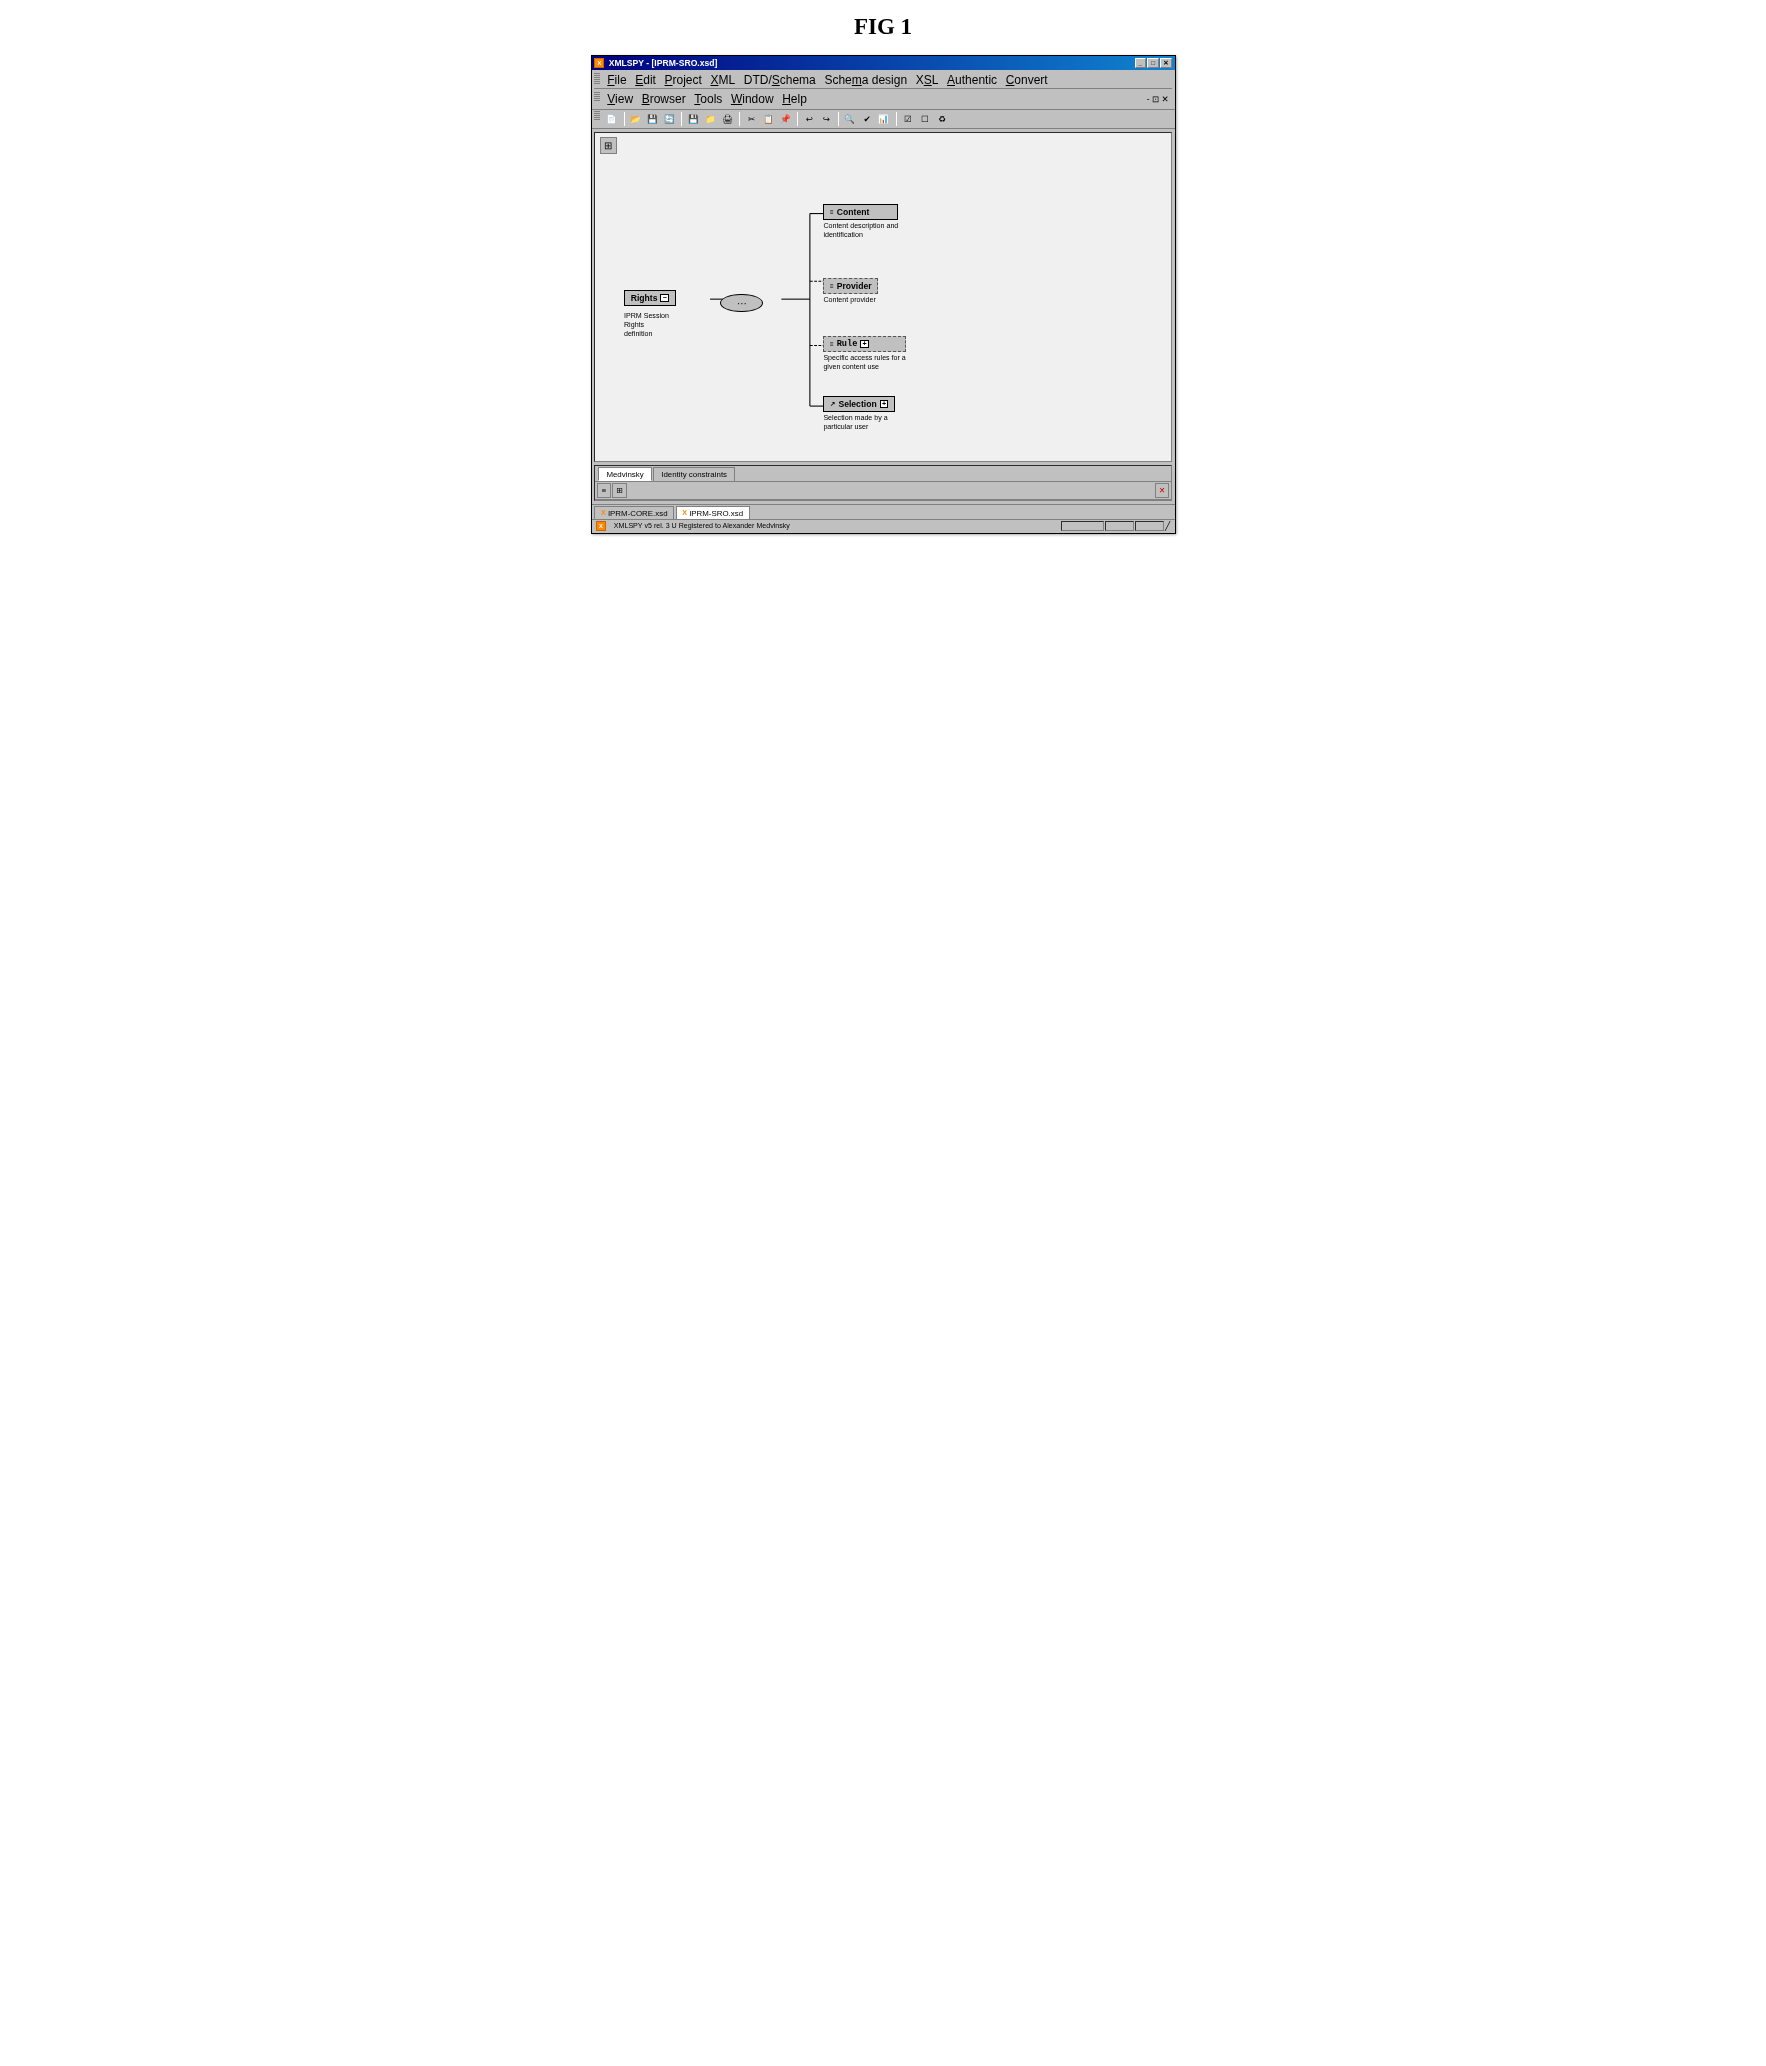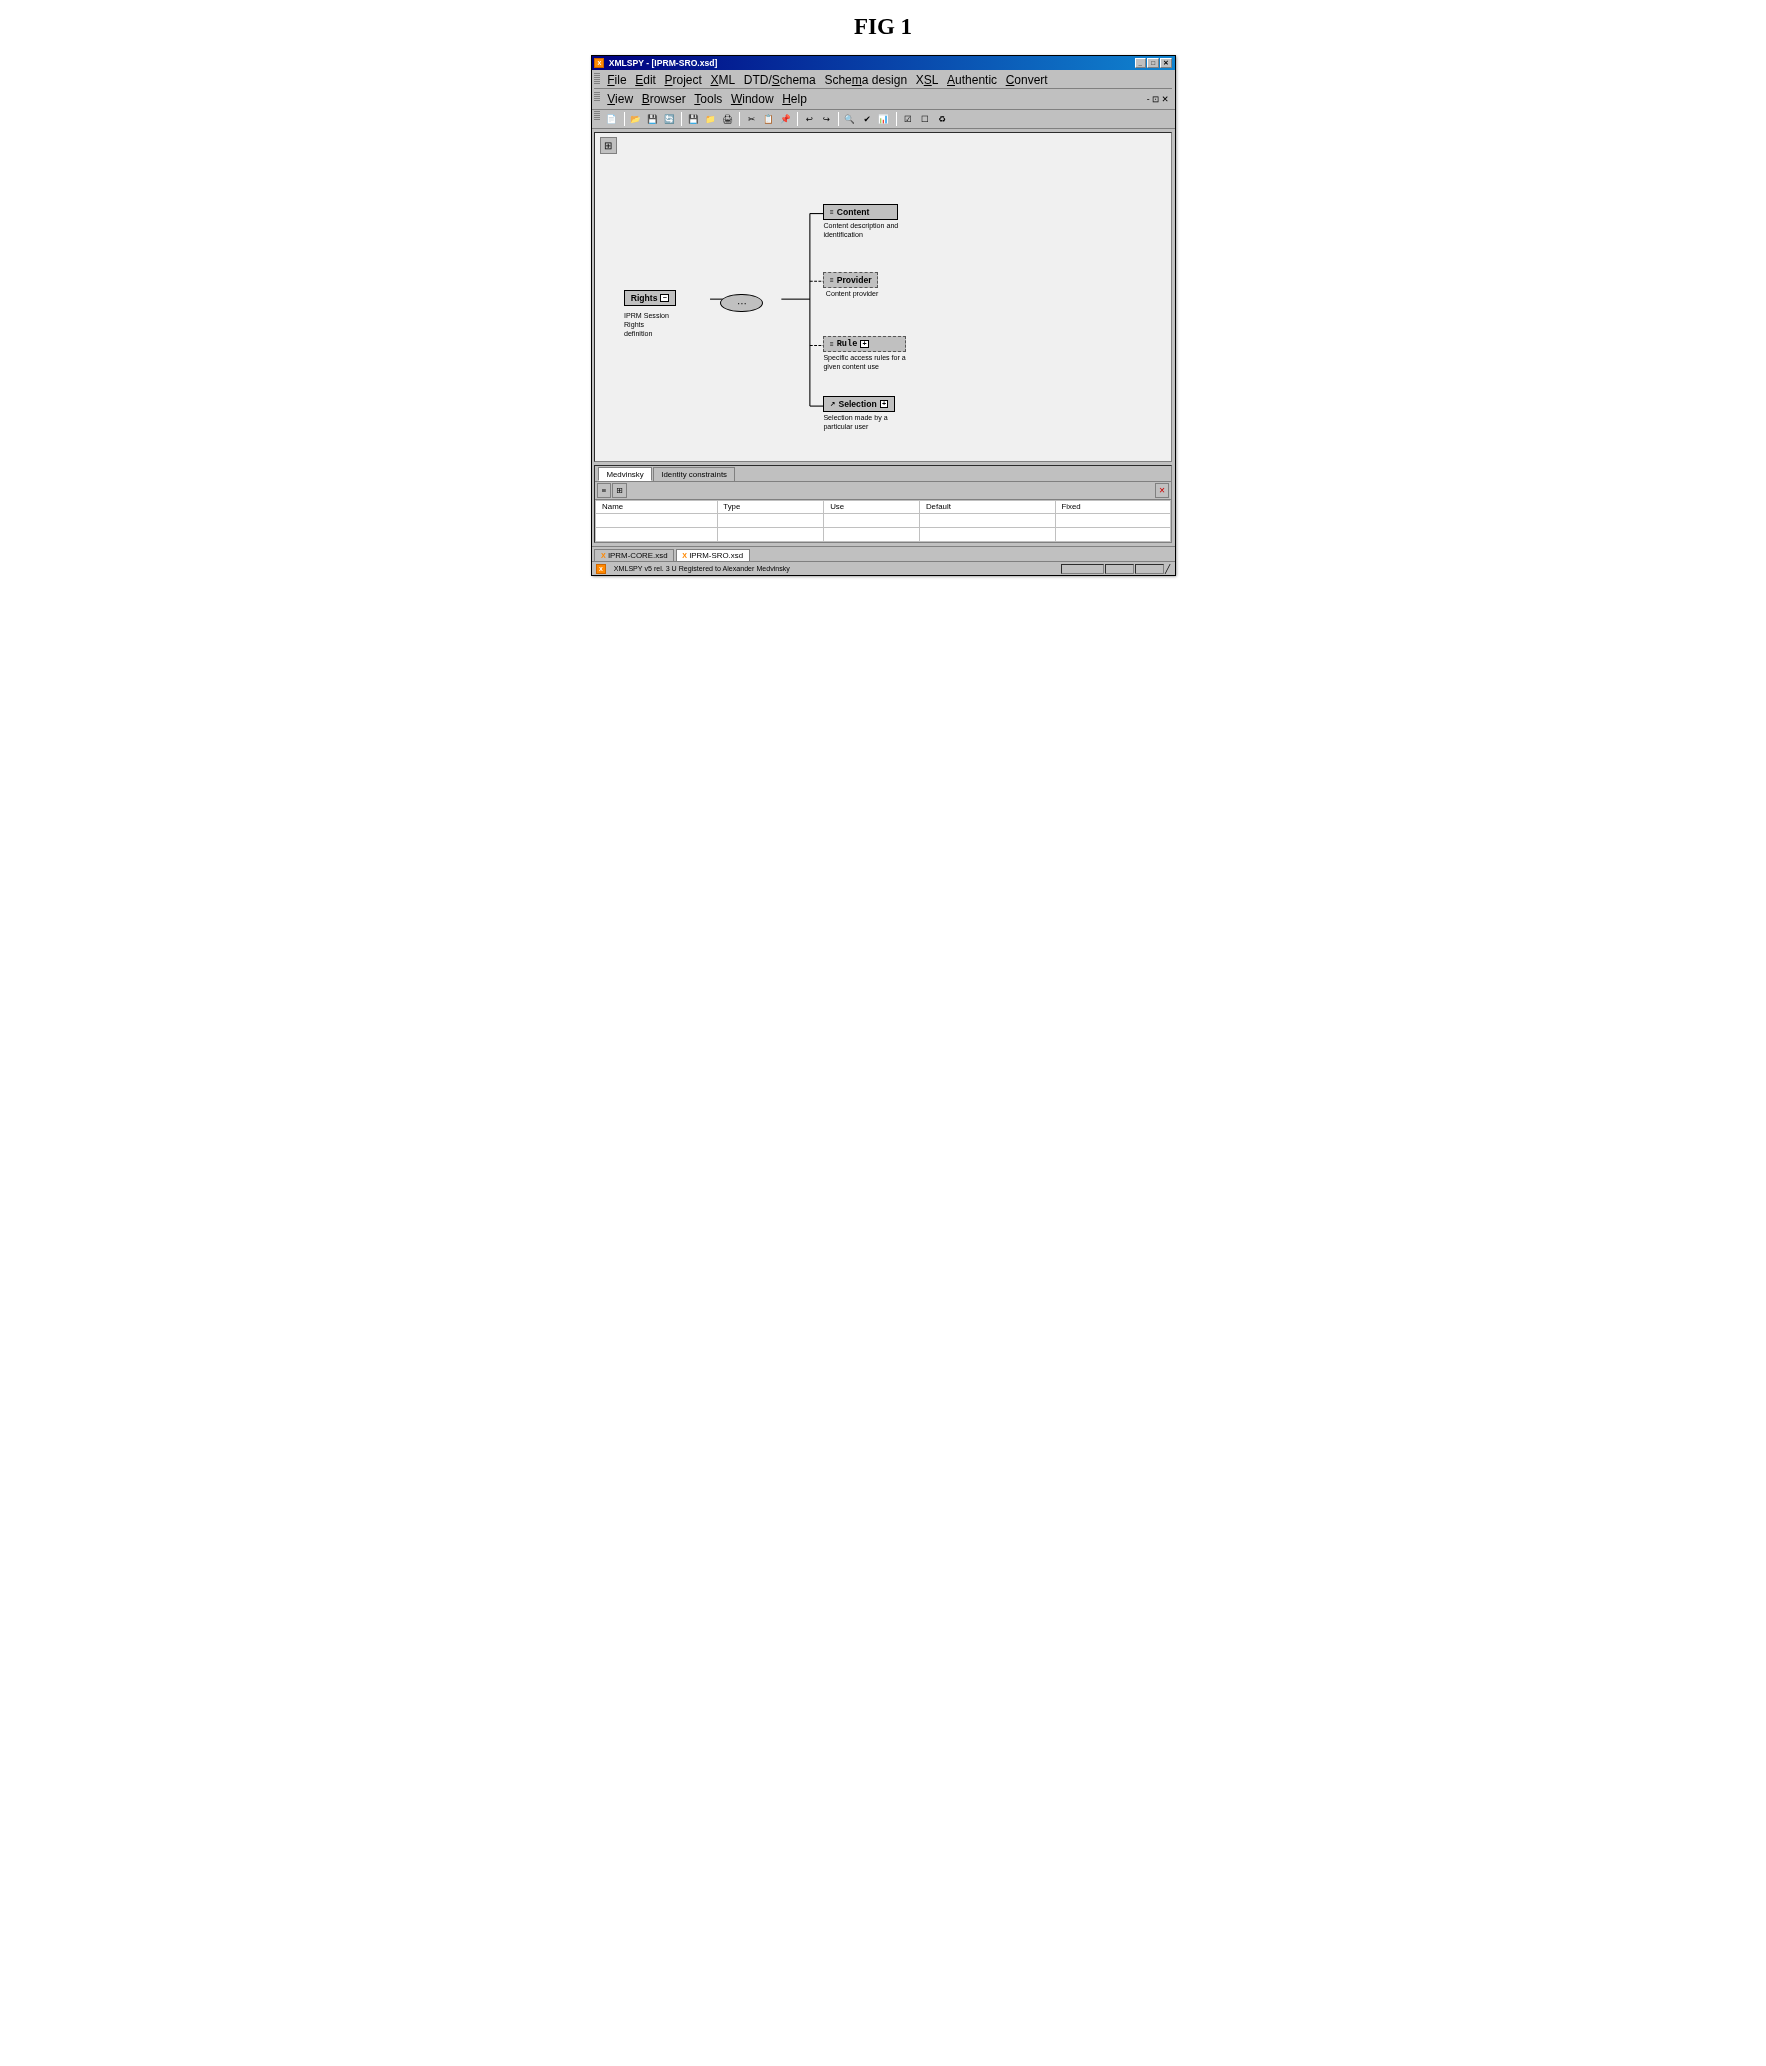--- a/index.html
+++ b/index.html
@@ -199,23 +199,22 @@
 
     
     .node-content {
       position: absolute;
       top: 71px;
       left: 228px;
     }
 
     .node-provider {
       position: absolute;
-      top: 139px;
+      top: 145px;
       left: 228px;
-      text-align: right;
     }
 
     .node-rule {
       position: absolute;
       top: 203px;
       left: 228px;
     }
 
     .node-selection {
       position: absolute;
@@ -562,47 +561,20 @@
     <div class="tabs-row">
       <div class="tab active">Medvinsky</div>
       <div class="tab">Identity constraints</div>
     </div>
     <div class="tab-content" style="padding:0;">
       <div class="tab-toolbar">
         <div class="tab-tb-btn">≡</div>
         <div class="tab-tb-btn">⊞</div>
         <div class="tab-tb-delete" style="margin-left:auto;">✕</div>
       </div>
-      <table class="attr-table">
-        <thead>
-          <tr>
-            <th>Name</th>
-            <th>Type</th>
-            <th>Use</th>
-            <th>Default</th>
-            <th>Fixed</th>
-          </tr>
-        </thead>
-        <tbody>
-          <tr class="empty-row">
-            <td></td>
-              <td></td>
-              <td></td>
-              <td></td>
-              <td></td>
-          </tr>
-          <tr class="empty-row">
-            <td></td>
-              <td></td>
-              <td></td>
-              <td></td>
-              <td></td>
-          </tr>
-        </tbody>
-      </table>
     </div>
   </div>
 
   <div class="file-tabs-row">
     <div class="file-tab">
       <span style="font-size:7.1px; color:#ff8800; font-weight:bold;">X</span>
       <span>IPRM-CORE.xsd</span>
     </div>
     <div class="file-tab active">
       <span style="font-size:7.1px; color:#ff8800; font-weight:bold;">X</span>

